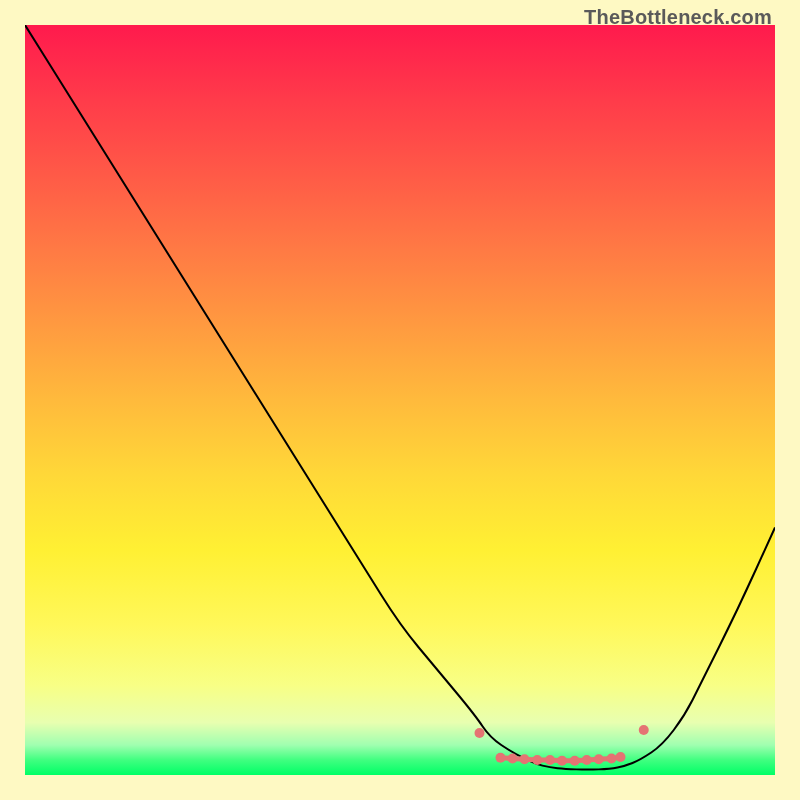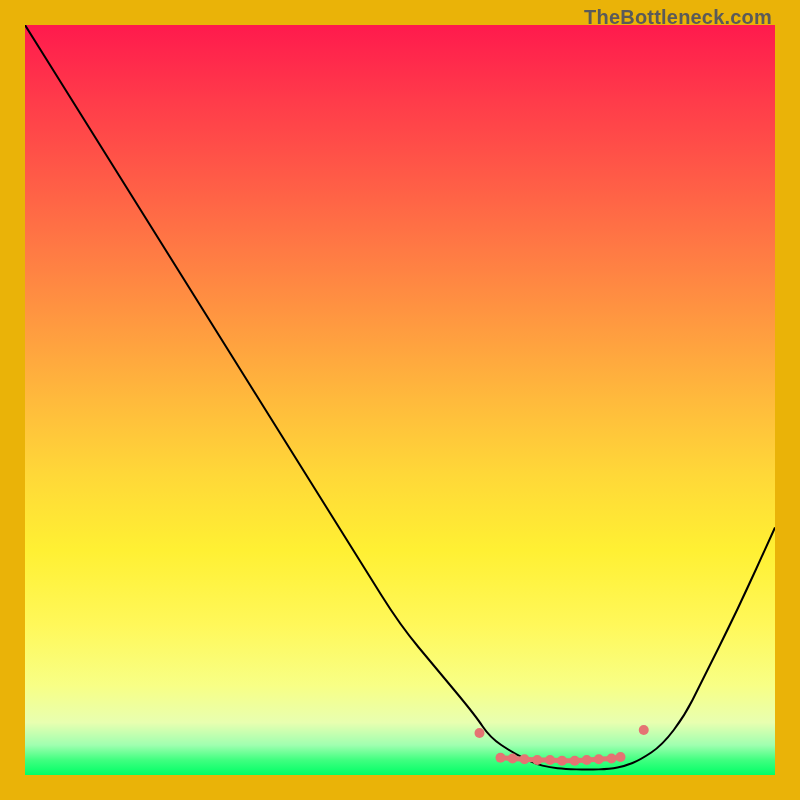--- a/index.html
+++ b/index.html
@@ -1,21 +1,21 @@
 <!DOCTYPE html>
 <html><head>
 <meta charset="utf-8">
 <style>
   * { margin: 0; padding: 0; box-sizing: border-box; }
   html, body { width: 800px; height: 800px; overflow: hidden; background: #000; }
   .frame {
     position: relative;
     width: 800px;
     height: 800px;
-    background: #eab308;
+    background: #fef9c3;
   }
   .plot {
     position: absolute;
     left: 25px;
     top: 25px;
     width: 750px;
     height: 750px;
     background: linear-gradient(to bottom,
       #ff1a4d 0%,
       #ff3b4a 10%,

